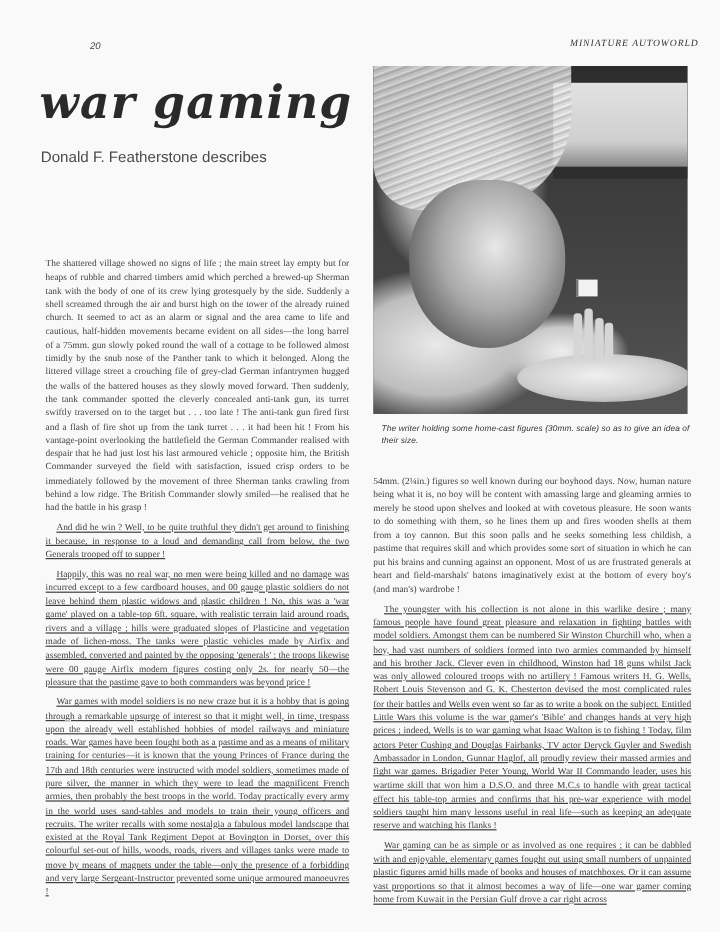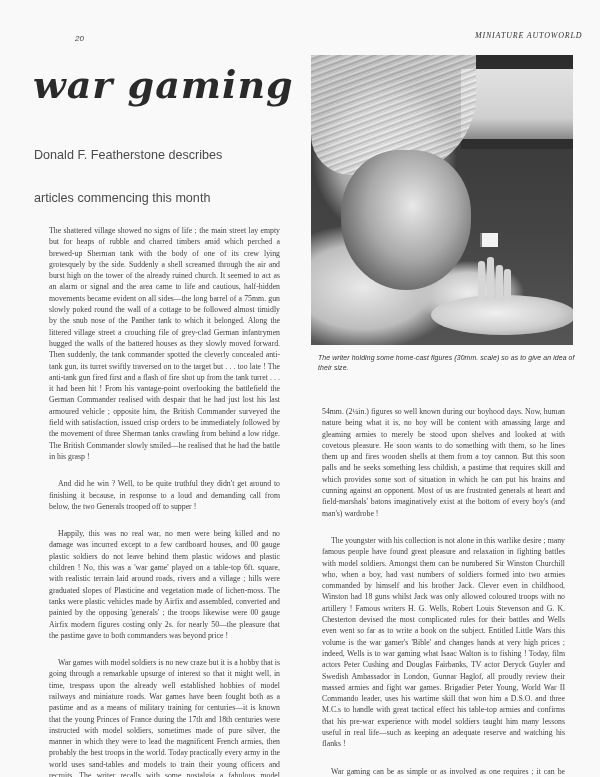--- a/index.html
+++ b/index.html
@@ -27,21 +27,21 @@
     font-weight: bold; font-style: italic;
     font-size: 38px; letter-spacing: 1px; color: #2a2a2a;
     line-height: 1;
     white-space: nowrap;
   }
   .standfirst {
     position: absolute; left: 34px; top: 122px; width: 260px;
     font-family: "Liberation Sans", sans-serif;
     font-size: 12.6px; line-height: 18.6px; color: #4a4a4a;
   }
-  .standfirst div { white-space: nowrap; margin-top: 24px; }
+  .standfirst div { white-space: nowrap; }
   .photo {
     position: absolute; left: 311px; top: 55px; width: 262px; height: 290px;
     overflow: hidden;
     background:
       radial-gradient(ellipse 70px 40px at 60% 82%, #ededed 0%, #c9c9c9 50%, transparent 80%),
       radial-gradient(ellipse 85px 95px at 28% 35%, #e6e6e6 0%, #a5a5a5 55%, transparent 85%),
       radial-gradient(ellipse 110px 70px at 20% 80%, #e9e9e9 0%, #bdbdbd 60%, transparent 90%),
       linear-gradient(180deg, #2c2c2c 0%, #3b3b3b 30%, #444 60%, #555 100%);
   }
   .photo .shelf {
@@ -83,36 +83,35 @@
     position: absolute; left: 318px; top: 353px; width: 260px;
     font-family: "Liberation Sans", sans-serif;
     font-size: 6.9px; font-style: italic; line-height: 9.8px; color: #333;
     letter-spacing: 0.1px;
   }
   .column {
     position: absolute;
     font-size: 7.8px; line-height: 11.3px; color: #3f3f3f;
     text-align: justify;
   }
-  .column p { margin: 16px; text-indent: 0; hyphens: manual; }
-  .column p.indent { text-indent: 9px; }
+  .column p { margin: 5px; text-indent: 0; hyphens: manual; }
+  .column p.indent { text-indent: 9px; text-decoration: underline; }
   .col-left { left: 33px; top: 209px; width: 263px; }
   .col-right { left: 306px; top: 390px; width: 275px; }
 </style>
 </head>
 <body>
 
 <div class="page-number">20</div>
 <div class="magazine-name">MINIATURE AUTOWORLD</div>
 
 <h1 class="headline" style="margin:0;">war gaming</h1>
 
 <div class="standfirst">
   <div>Donald F. Featherstone describes</div>
-  <div>articles commencing this month</div>
 </div>
 
 <div class="photo">
   <div class="shelf"></div>
   <div class="shelf-edge"></div>
   <div class="hair"></div>
   <div class="face"></div>
   <div class="hand"></div>
   <div class="figures">
     <div class="flag"></div>

